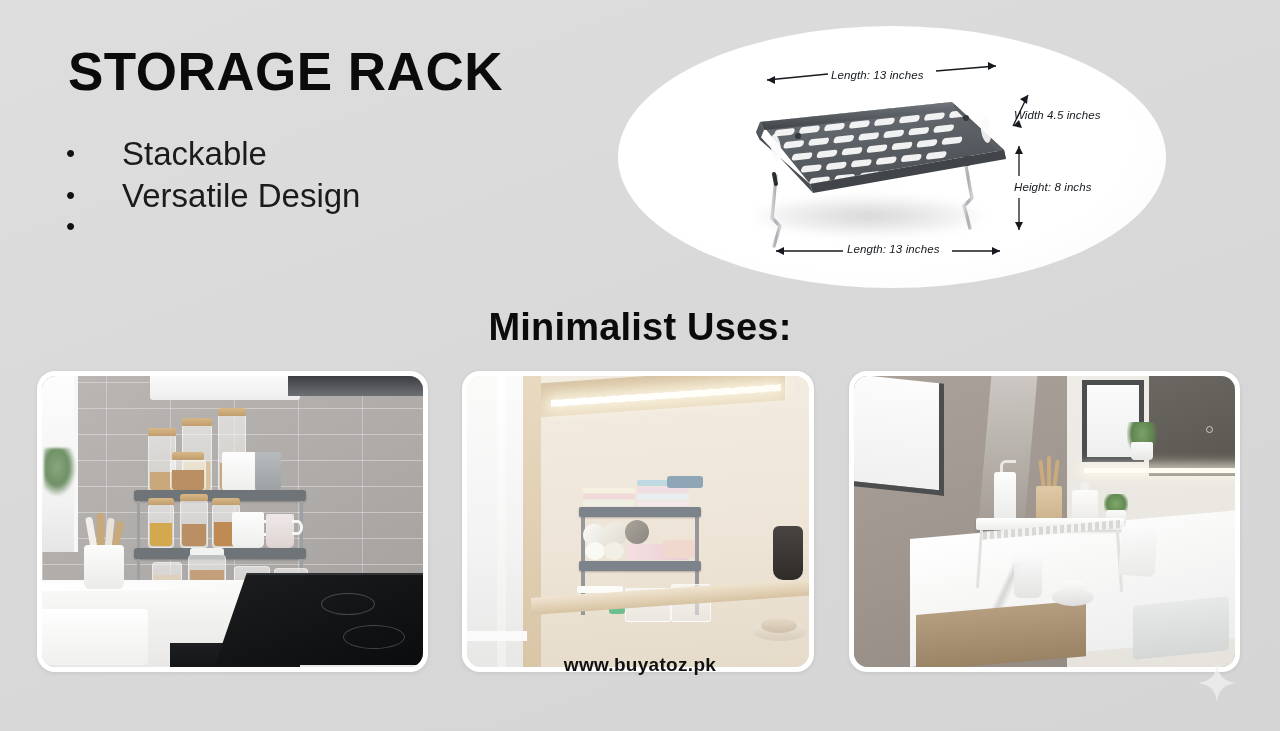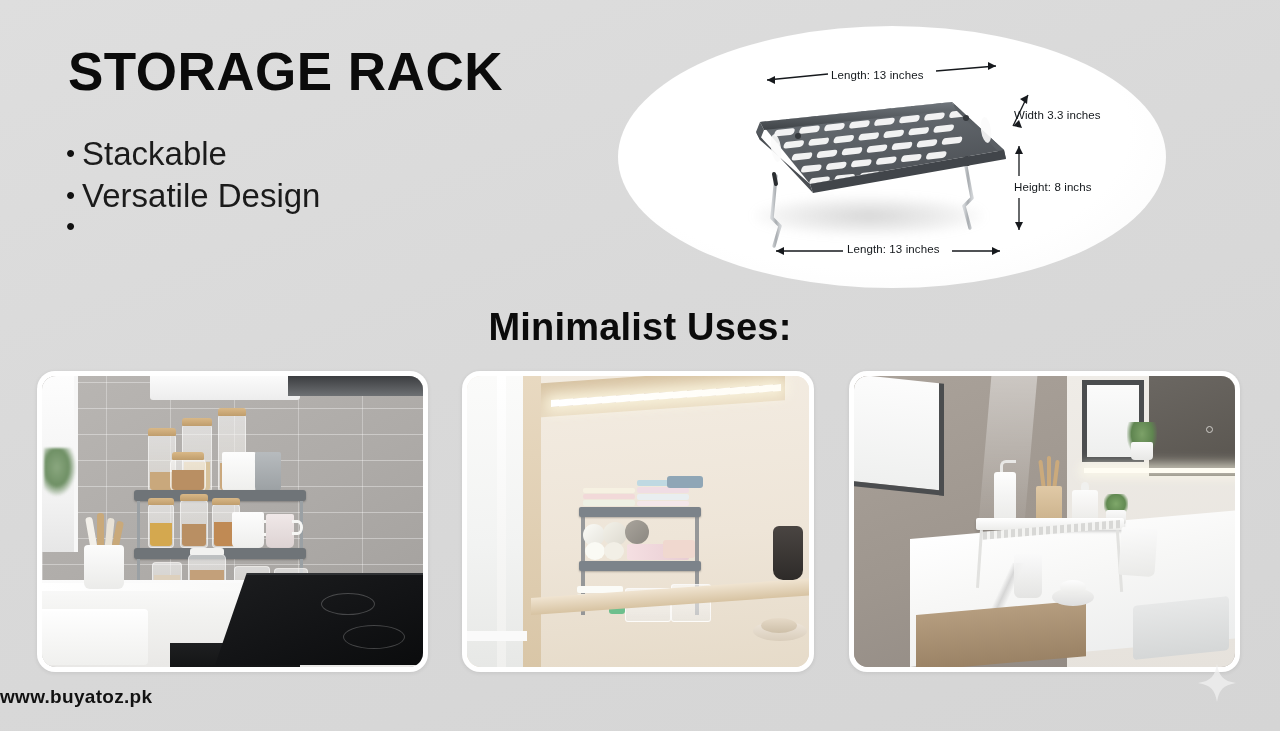--- a/index.html
+++ b/index.html
@@ -53,21 +53,21 @@
     font-weight: normal;
   }
   .bullet-dot {
     width: 16px;
     display: inline-block;
     font-size: 26px;
     line-height: 1;
     color: #111;
     transform: translateY(-3px);
   }
-  .feature-label { white-space: nowrap; }
+  .feature-label { white-space: nowrap; margin-left: 40px; }
 
   
   .hero {
     position: absolute;
     left: 618px;
     top: 26px;
     width: 548px;
     height: 262px;
   }
   .hero-ellipse {
@@ -96,20 +96,21 @@
   .rack-svg { position: absolute; left: 0; top: 0; }
 
   
   .dim-label {
     position: absolute;
     font-size: 11.5px;
     color: #14181c;
     font-family: "Liberation Sans", "DejaVu Sans", sans-serif;
     white-space: nowrap;
     letter-spacing: 0.1px;
+    font-style: italic;
   }
   .dim-top    { left: 831px; top: 69px; }
   .dim-bottom { left: 847px; top: 243px; }
   .dim-width  { left: 1014px; top: 109px; }
   .dim-height { left: 1014px; top: 181px; }
   .dim-svg { position: absolute; left: 0; top: 0; pointer-events: none; }
 
   
   .section-heading {
     position: absolute;
@@ -451,22 +452,22 @@
   .b-glass-jar {
     position: absolute; left: 160px; top: 178px; width: 28px; height: 44px;
     background: linear-gradient(180deg, rgba(250,250,250,0.9), rgba(225,225,223,0.85));
     border-radius: 3px 3px 6px 6px;
   }
 
   
   .footer-url {
     position: absolute;
     left: 0; right: 0;
-    top: 686px;
-    text-align: left;
+    top: 654px;
+    text-align: center;
     font-size: 19px;
     font-weight: bold;
     color: #111;
     letter-spacing: 0.3px;
   }
 
   
   .sparkle {
     position: absolute;
     left: 1196px; top: 662px;
@@ -630,21 +631,21 @@
       <path d="M1019,230 l-4,-8 l8,0 z" fill="#16191d" stroke="none"></path>
 
       <line x1="776" y1="251" x2="843" y2="251"></line>
       <line x1="952" y1="251" x2="1000" y2="251"></line>
       <path d="M776,251 l8,-4 l0,8 z" fill="#16191d" stroke="none"></path>
       <path d="M1000,251 l-8,-4 l0,8 z" fill="#16191d" stroke="none"></path>
     </g>
   </svg>
 
   <div class="dim-label dim-top">Length: 13 inches</div>
-  <div class="dim-label dim-width">Width 3.3 inches</div>
+  <div class="dim-label dim-width">Width 4.5 inches</div>
   <div class="dim-label dim-height">Height: 8 inchs</div>
   <div class="dim-label dim-bottom">Length: 13 inches</div>
 
   <div class="section-heading">Minimalist Uses:</div>
 
   <div class="card card-1">
     <div class="photo kitchen">
       <div class="k-tile-wall"></div>
       <div class="k-upper-cab"></div>
       <div class="k-hood"></div>

